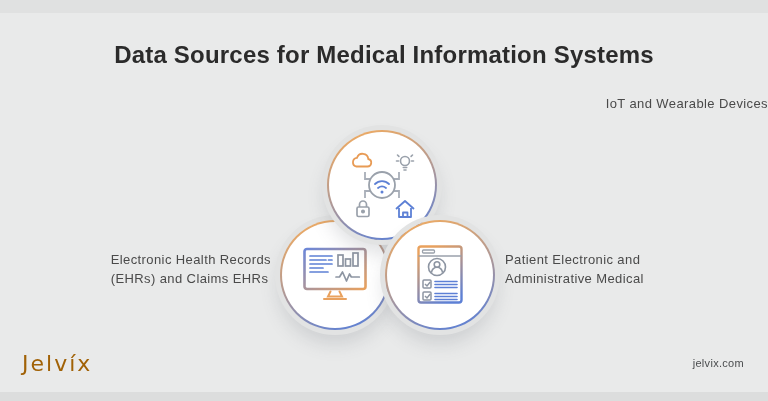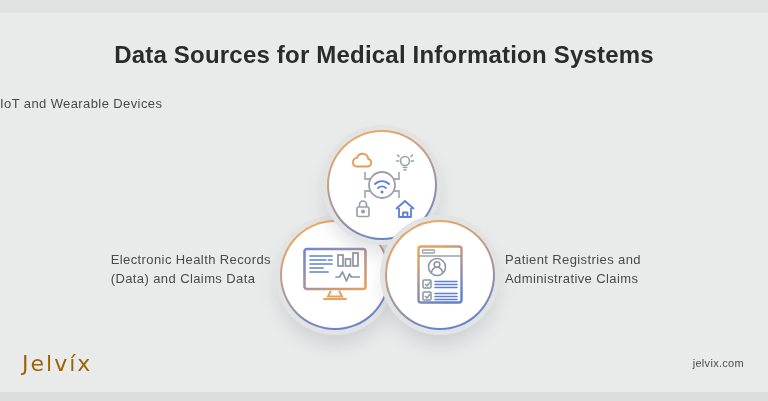--- a/index.html
+++ b/index.html
@@ -16,21 +16,21 @@
   .edge-strip.bottom { bottom:0; height:9px; background:#dcdddd; }
 
   .title {
     position:absolute; top:41px; left:0; width:768px;
     text-align:center;
     font-size:24px; font-weight:bold; letter-spacing:0.2px;
     color:#2b2b2b;
   }
   .top-label {
     position:absolute; top:96px; left:0; width:768px;
-    text-align:left;
+    text-align:right;
     font-size:13px; letter-spacing:0.4px; color:#4a4a4a;
   }
   .side-label {
     position:absolute; top:251px;
     font-size:13px; letter-spacing:0.4px; color:#4a4a4a;
     line-height:1.45;
   }
   .side-label.left  { right:497px; text-align:left; }
   .side-label.right { left:505px; text-align:left; }
 
@@ -68,26 +68,26 @@
 
   <div class="edge-strip top"></div>
   <div class="edge-strip bottom"></div>
 
   <h1 class="title">Data Sources for Medical Information Systems</h1>
 
   <div class="top-label">IoT and Wearable Devices</div>
 
   <div class="side-label left">
     <div>Electronic Health Records</div>
-    <div>(Data) and Claims Data</div>
+    <div>(EHRs) and Claims EHRs</div>
   </div>
 
   <div class="side-label right">
-    <div>Patient Registries and</div>
-    <div>Administrative Claims</div>
+    <div>Patient Electronic and</div>
+    <div>Administrative Medical</div>
   </div>
 
   <div class="circle left">
     <div class="circle-inner">
       <svg width="66" height="58" viewBox="0 0 66 58">
         <defs>
           <linearGradient id="mg" x1="0" y1="0" x2="1" y2="1">
             <stop offset="0" stop-color="#6c87d9"></stop>
             <stop offset="1" stop-color="#e9a15d"></stop>
           </linearGradient>

